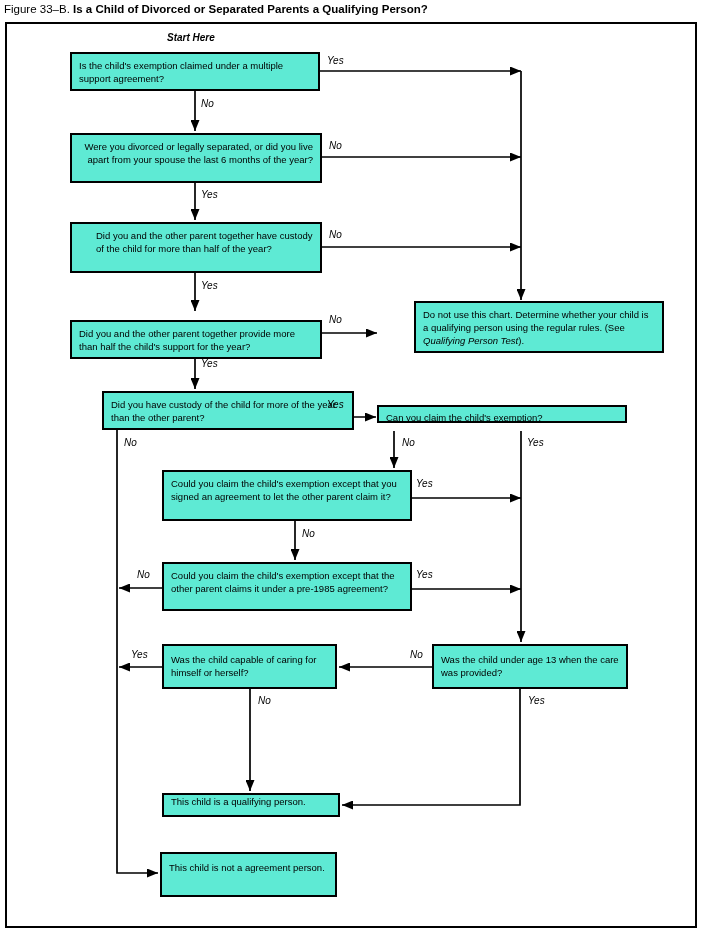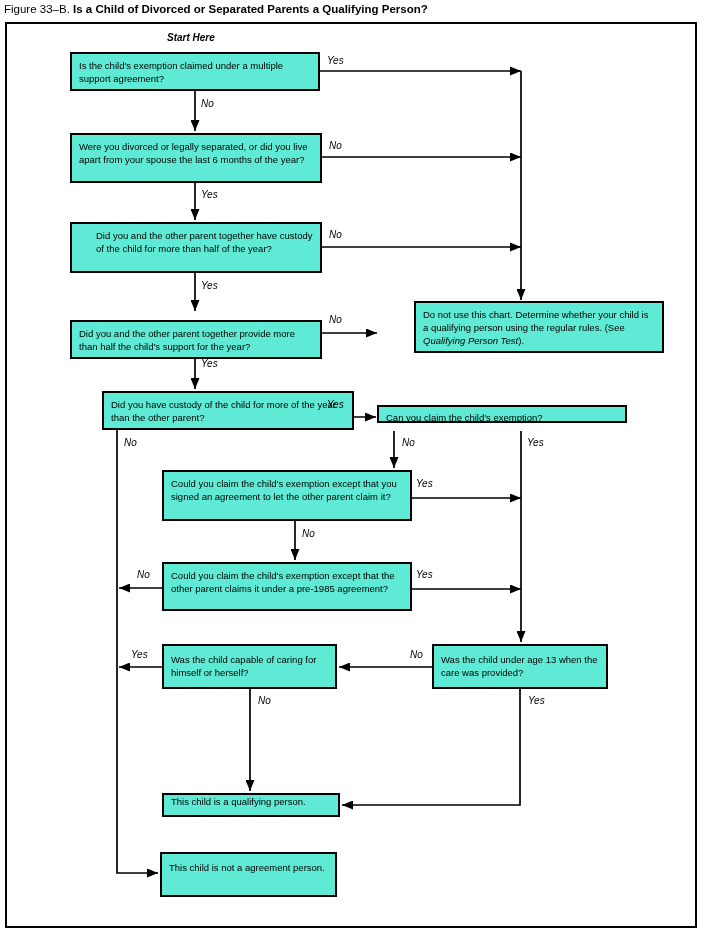--- a/index.html
+++ b/index.html
@@ -67,39 +67,39 @@
     <path d="M162,667 H119" marker-end="url(#ah)"></path>
     <path d="M432,667 H339" marker-end="url(#ah)"></path>
     <path d="M250,689 V791" marker-end="url(#ah)"></path>
     <path d="M520,689 V805 H342" marker-end="url(#ah)"></path>
   </svg>
 
   <div class="start-here">Start Here</div>
 
   <div class="node" style="left:70px;top:52px;width:250px;height:39px;">Is the child's exemption claimed under a multiple support agreement?</div>
 
-  <div class="node" style="left:70px;top:133px;width:252px;height:50px;">Were you divorced or legally separated, or did you live apart from your spouse the last 6 months of the year?</div>
+  <div class="node" style="left:70px;top:133px;width:252px;height:50px;text-align:right;">Were you divorced or legally separated, or did you live apart from your spouse the last 6 months of the year?</div>
 
   <div class="node" style="left:70px;top:222px;width:252px;height:51px;padding-left:24px;">Did you and the other parent together have custody of the child for more than half of the year?</div>
 
   <div class="node" style="left:70px;top:320px;width:252px;height:39px;">Did you and the other parent together provide more than half the child's support for the year?</div>
 
   <div class="node" style="left:70px;top:391px;width:252px;height:39px;margin-left:32px;">Did you have custody of the child for more of the year than the other parent?</div>
 
   <div class="node" style="left:378px;top:301px;width:250px;height:52px;margin-left:36px;"><span>Do not use this chart. Determine whether your child is a qualifying person using the regular rules. (See </span><span style="font-style:italic">Qualifying Person Test</span><span>).</span></div>
 
   <div class="node" style="left:377px;top:405px;width:250px;height:18px;padding-top:4px;">Can you claim the child's exemption?</div>
 
   <div class="node" style="left:162px;top:470px;width:250px;height:51px;">Could you claim the child's exemption except that you signed an agreement to let the other parent claim it?</div>
 
   <div class="node" style="left:162px;top:562px;width:250px;height:49px;">Could you claim the child's exemption except that the other parent claims it under a pre-1985 agreement?</div>
 
   <div class="node" style="left:162px;top:644px;width:175px;height:45px;padding-top:7px;">Was the child capable of caring for himself or herself?</div>
 
-  <div class="node" style="left:432px;top:644px;width:176px;height:45px;padding-top:7px;">Was the child under age 13 when the care was provided?</div>
+  <div class="node" style="left:432px;top:644px;width:196px;height:45px;padding-top:7px;">Was the child under age 13 when the care was provided?</div>
 
   <div class="node" style="left:162px;top:793px;width:178px;height:24px;padding-top:0;">This child is a qualifying person.</div>
 
   <div class="node" style="left:160px;top:852px;width:177px;height:45px;padding-top:7px;">This child is not a agreement person.</div>
 
   <div class="edge-label" style="left:327px;top:55px;">Yes</div>
   <div class="edge-label" style="left:201px;top:98px;">No</div>
   <div class="edge-label" style="left:329px;top:140px;">No</div>
   <div class="edge-label" style="left:201px;top:189px;">Yes</div>
   <div class="edge-label" style="left:329px;top:229px;">No</div>

